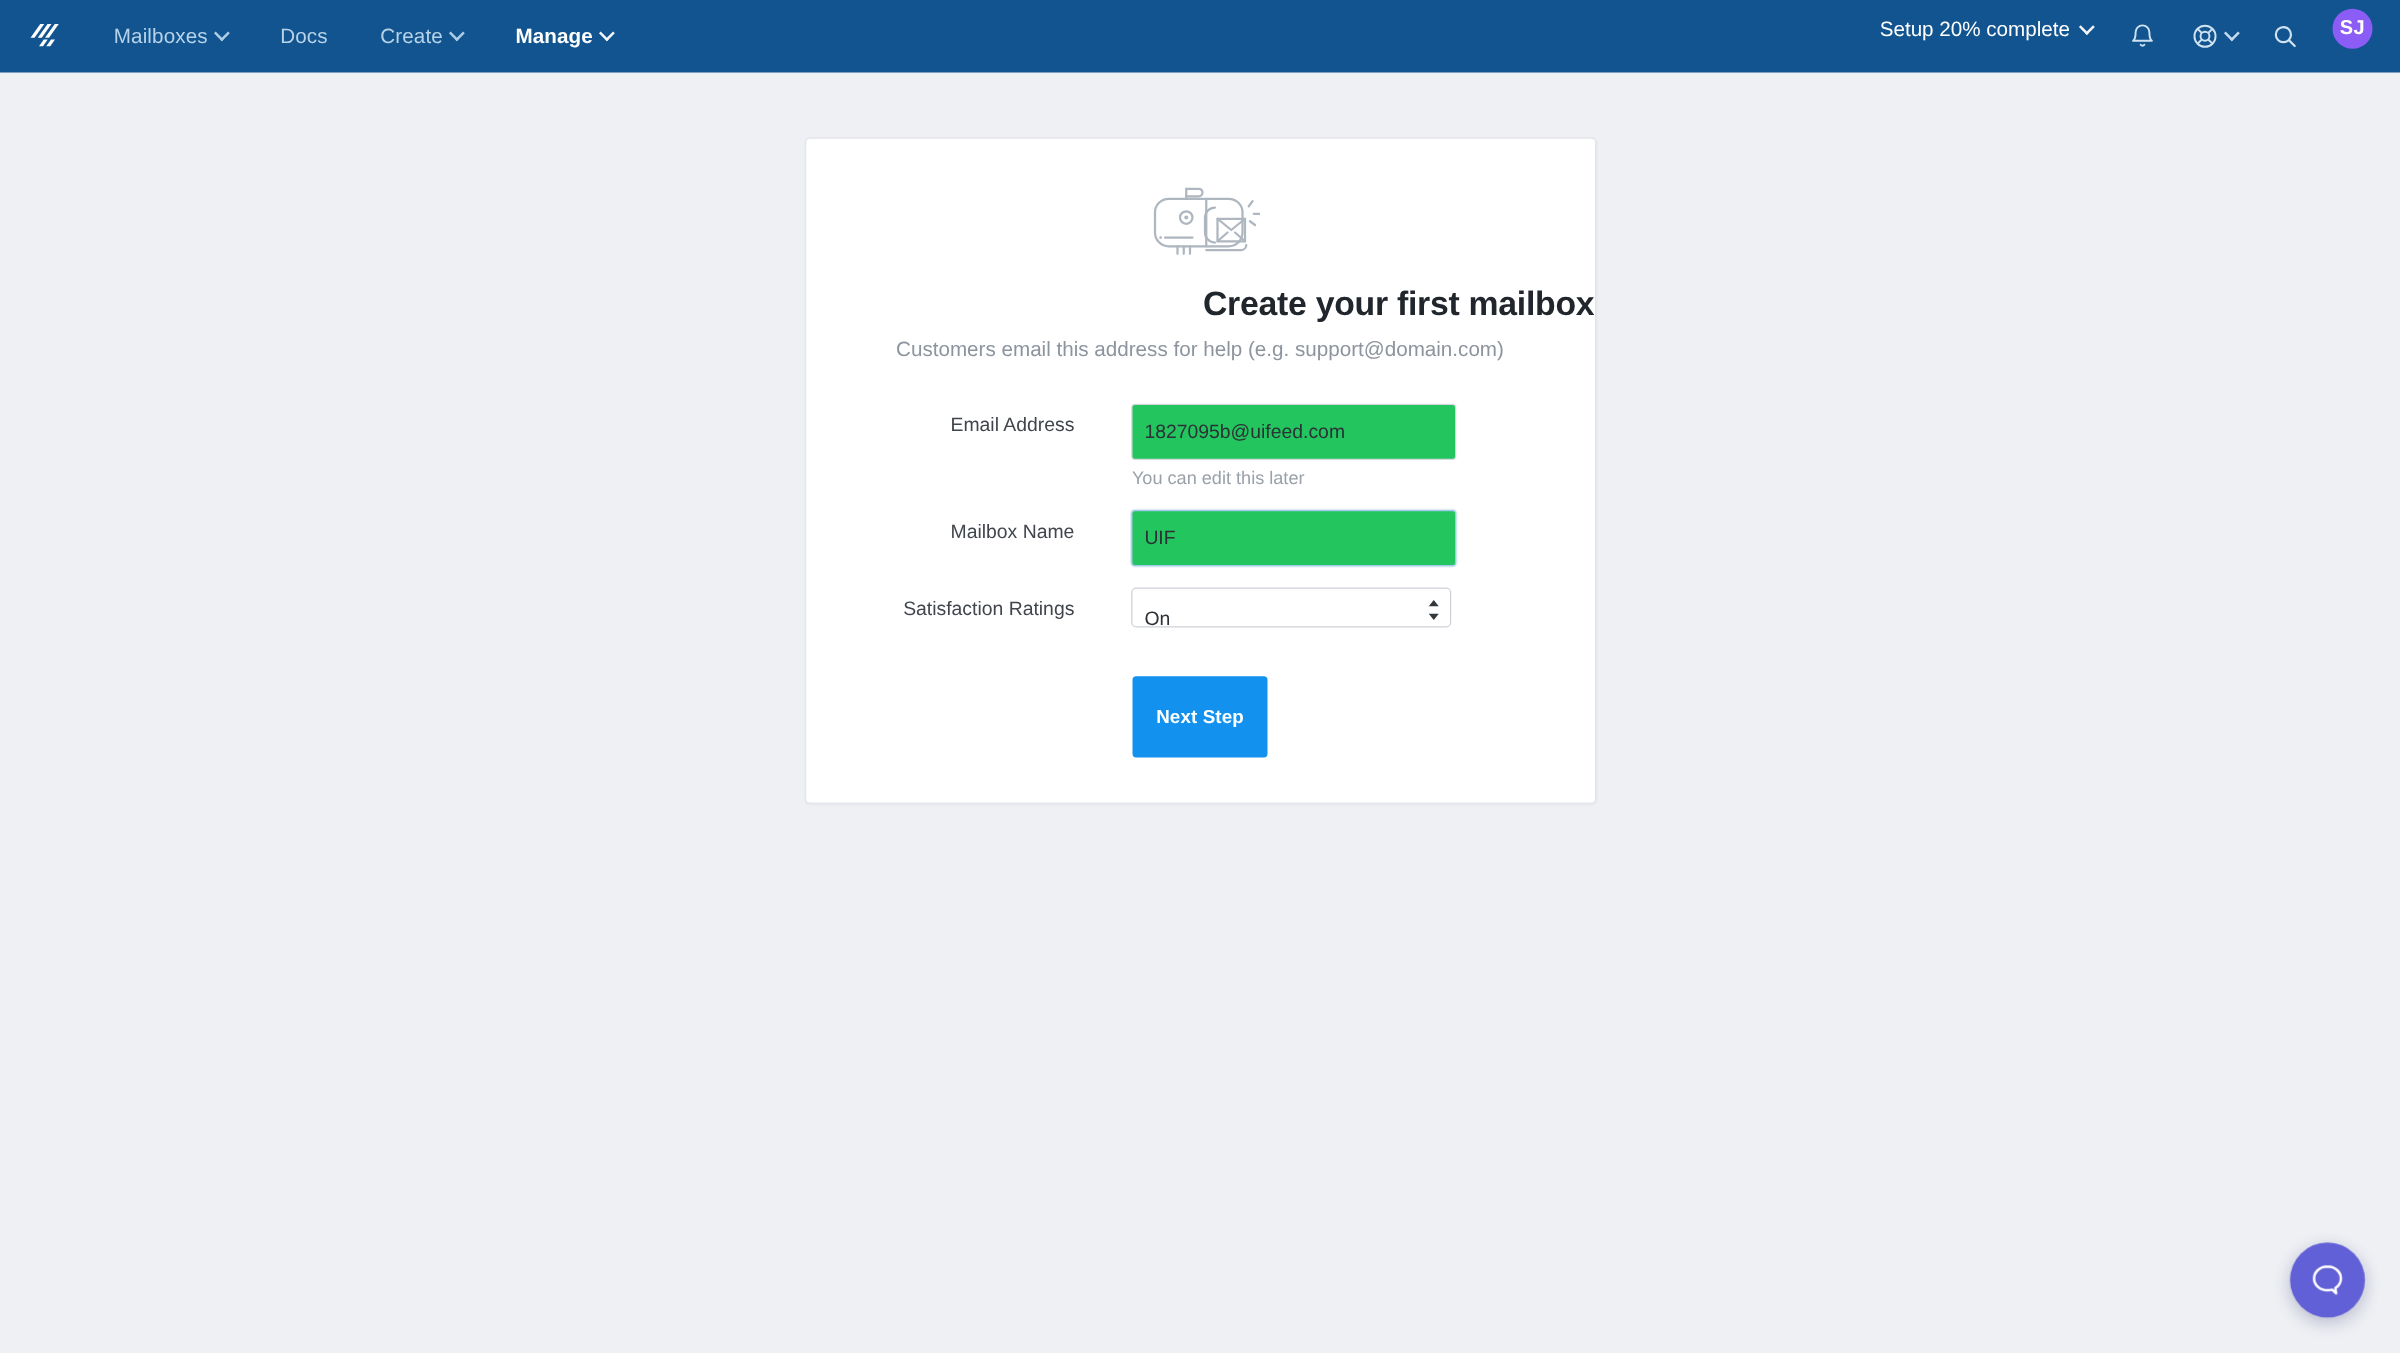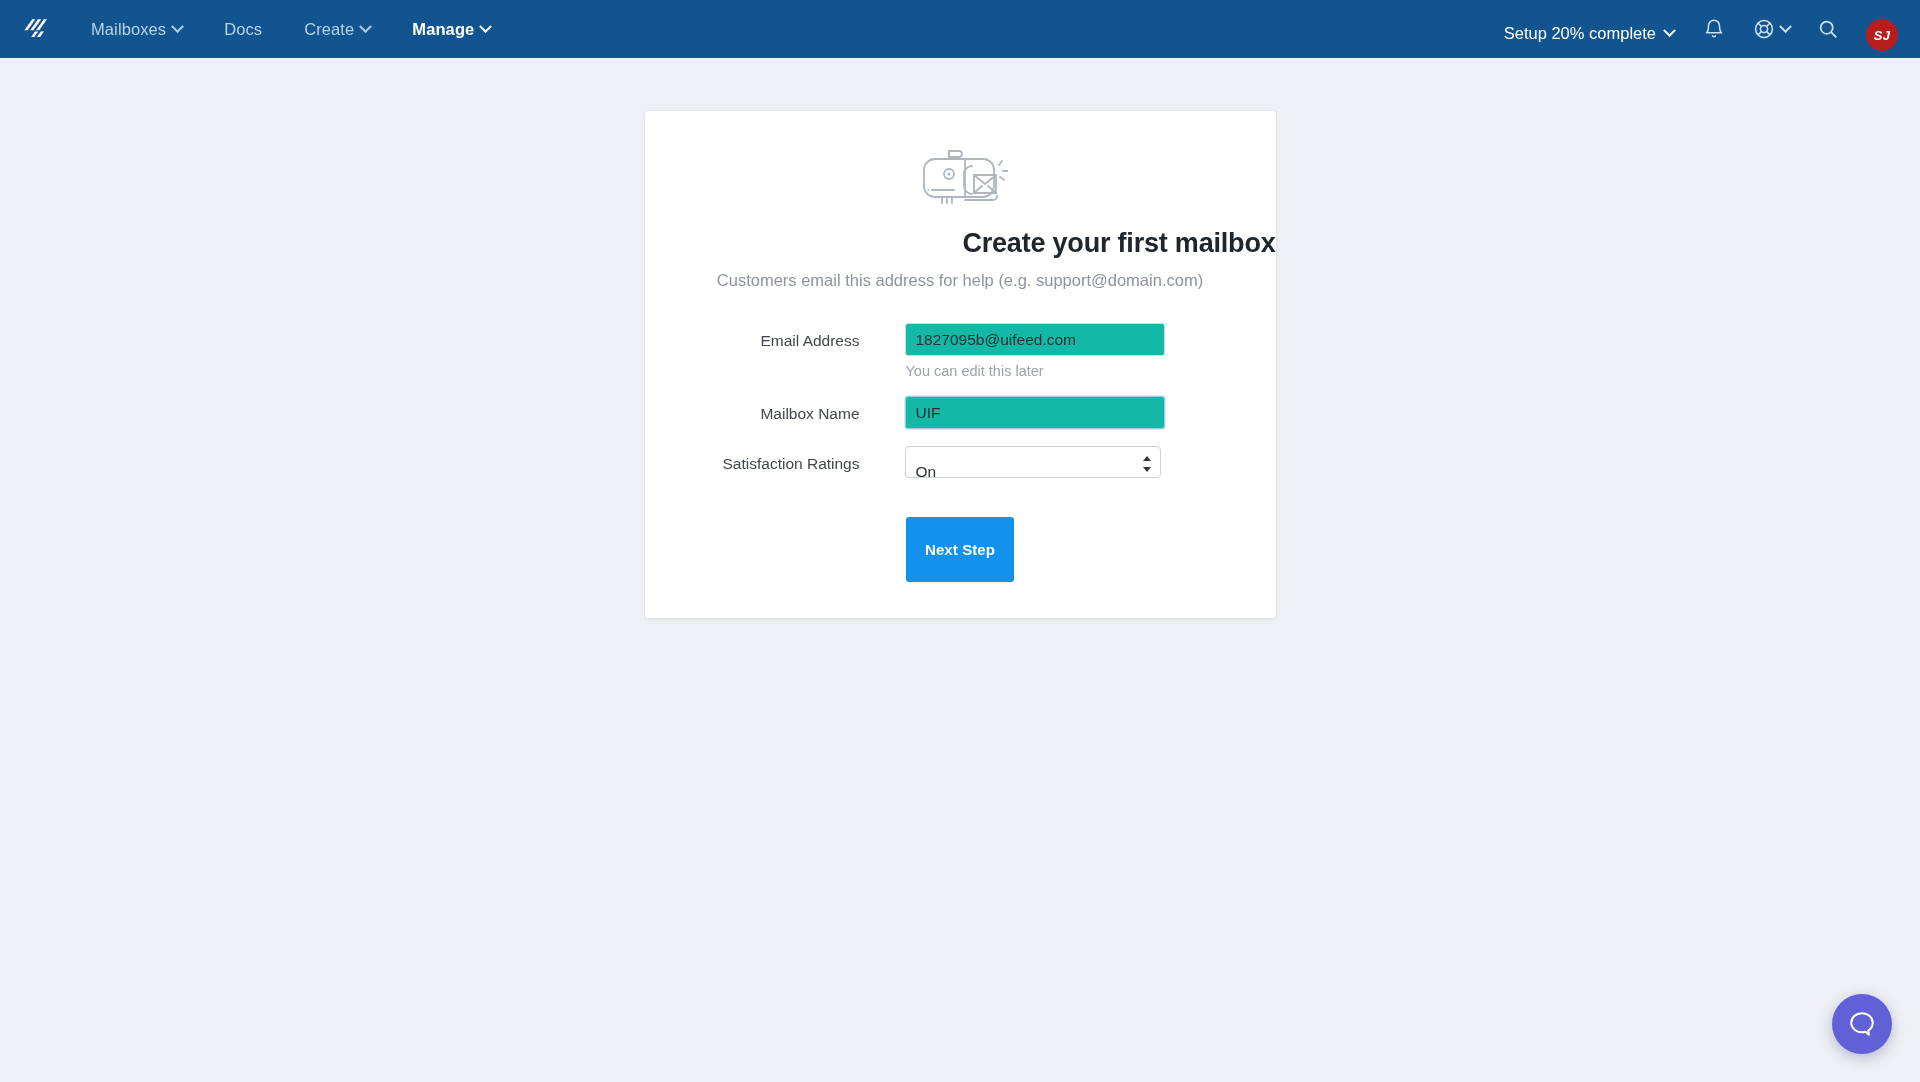--- a/index.html
+++ b/index.html
@@ -61,21 +61,21 @@
     border-right: 2px solid currentColor;
     border-bottom: 2px solid currentColor;
     transform: rotate(45deg) translate(-2px,-2px);
     flex: 0 0 auto;
     opacity: .95;
   }
 
   .nav-right {
     margin-left: auto;
     display: flex;
-    align-items: flex-end;
+    align-items: flex-start;
     gap: 0px;
   }
 
   .setup-item {
     display: flex;
     align-items: center;
     gap: 9px;
     color: #ffffff;
     font-size: 16.5px;
     padding: 8px 14px;
@@ -91,31 +91,30 @@
     justify-content: center;
     cursor: pointer;
     color: #cfe2f2;
   }
   .icon-btn.with-chev { width: 62px; gap: 6px; }
 
   .avatar {
     width: 32px;
     height: 32px;
     border-radius: 50%;
-    background: #b91c1c;
+    background: #8b5cf6;
     color: #ffffff;
-    font-size: 13px;
+    font-size: 16px;
     font-weight: bold;
     display: flex;
     align-items: center;
     justify-content: center;
     margin-left: 12px;
     cursor: pointer;
     letter-spacing: .4px;
-    font-style: italic;
   }
 
   
   .stage {
     display: flex;
     justify-content: center;
     padding-top: 52px;
   }
 
   .card {
@@ -167,28 +166,28 @@
     font-size: 15.5px;
     color: #41464c;
     line-height: 1.2;
   }
 
   .field-col { flex: 1 1 auto; }
 
   .text-input {
     display: block;
     width: 260px;
-    height: 33px;
+    height: 45px;
     border: 1px solid #d5d9de;
     border-radius: 3px;
     padding: 0 10px;
     font-family: "Liberation Sans", sans-serif;
     font-size: 15.5px;
     color: #2c3136;
-    background: #14b8a6;
+    background: #22c55e;
     outline: none;
   }
   .text-input.focused {
     border-color: #9fc9e4;
     box-shadow: 0 0 0 1px rgba(159,201,228,.35);
   }
 
   .helper {
     font-size: 14.5px;
     color: #9aa1a9;

